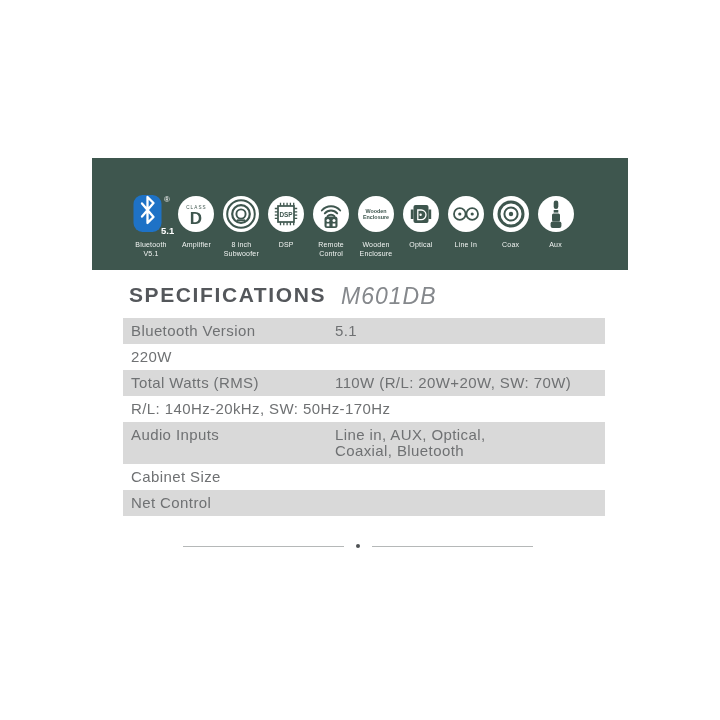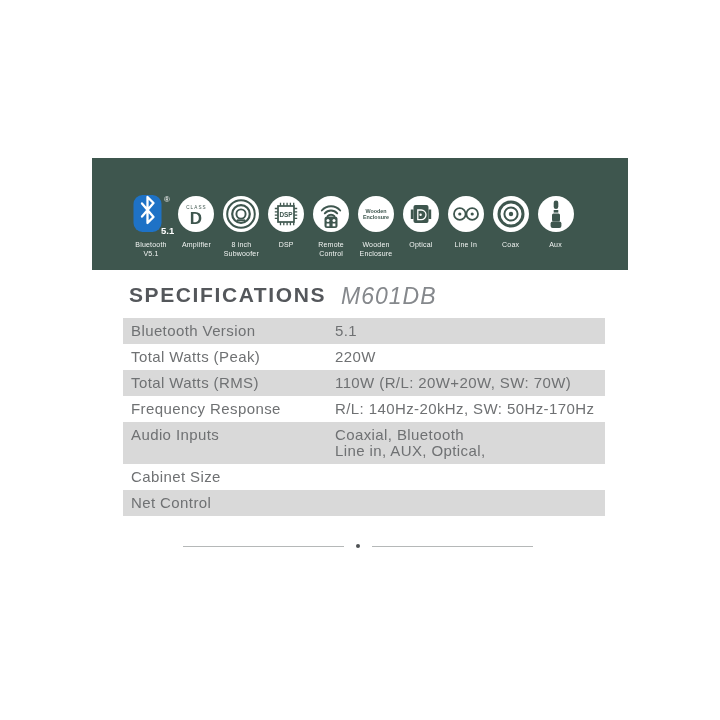--- a/index.html
+++ b/index.html
@@ -222,42 +222,40 @@
 </div>
 
 <div class="spec-table">
   <div class="spec-row">
     <div class="spec-label">Bluetooth Version</div>
     <div class="spec-value">
       <div>5.1</div>
     </div>
   </div>
   <div class="spec-row">
-    <div class="spec-label">Total Watts (Peak)</div>
     <div class="spec-value">
       <div>220W</div>
     </div>
   </div>
   <div class="spec-row">
     <div class="spec-label">Total Watts (RMS)</div>
     <div class="spec-value">
       <div>110W (R/L: 20W+20W, SW: 70W)</div>
     </div>
   </div>
   <div class="spec-row">
-    <div class="spec-label">Frequency Response</div>
     <div class="spec-value">
       <div>R/L: 140Hz-20kHz, SW: 50Hz-170Hz</div>
     </div>
   </div>
   <div class="spec-row">
     <div class="spec-label">Audio Inputs</div>
     <div class="spec-value">
+      <div>Line in, AUX, Optical,</div>
       <div>Coaxial, Bluetooth</div>
-      <div>Line in, AUX, Optical,</div>
     </div>
   </div>
   <div class="spec-row">
     <div class="spec-label">Cabinet Size</div>
   </div>
   <div class="spec-row">
     <div class="spec-label">Net Control</div>
   </div>
 </div>
 

